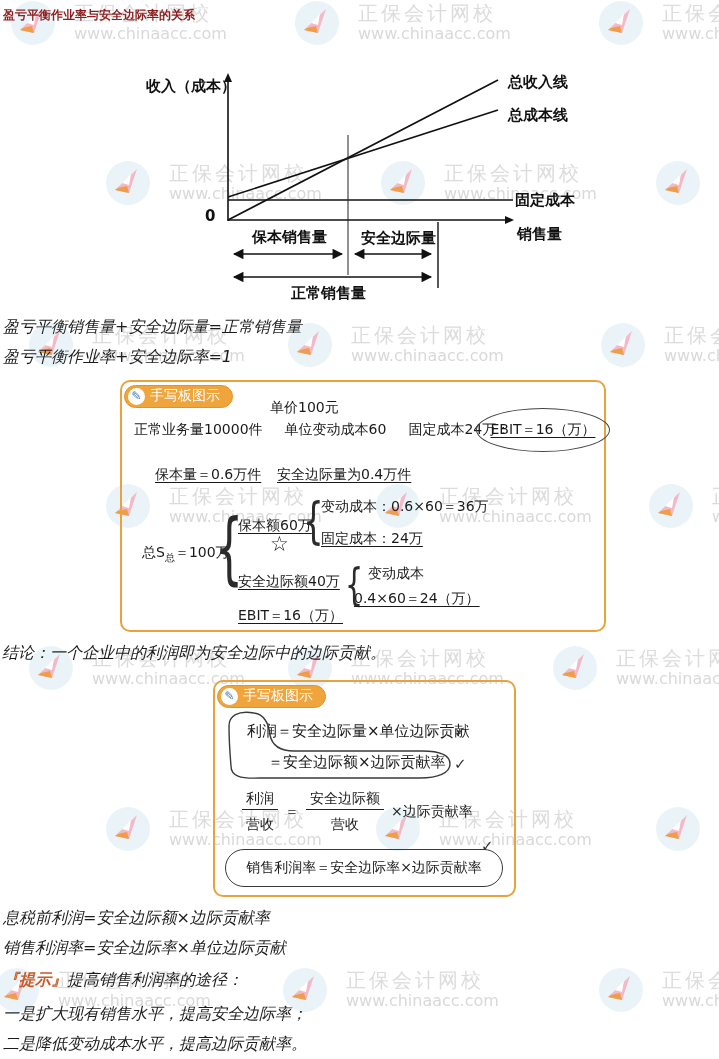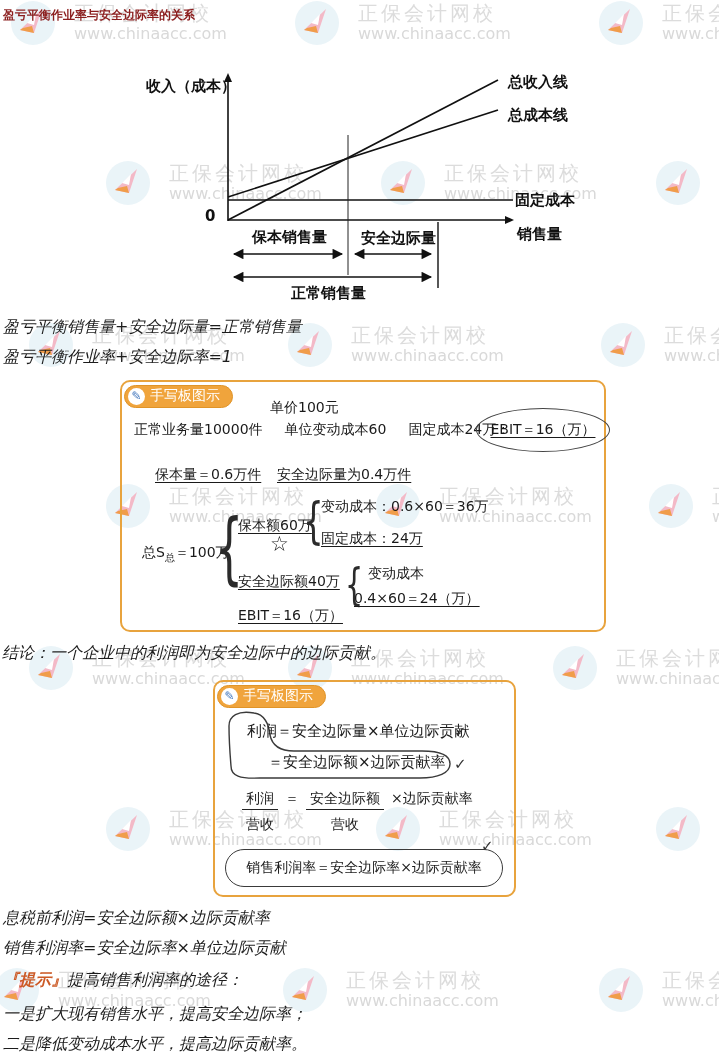--- a/index.html
+++ b/index.html
@@ -28,21 +28,21 @@
          padding:1px 12px 2px 3px;color:#fff;font-size:14px;white-space:nowrap;}
   .badge .pencil-circle{width:17px;height:17px;border-radius:50%;background:#fff;
          display:flex;align-items:center;justify-content:center;font-size:12px;color:#3f74bb;}
   .b-text{position:absolute;font-size:14px;white-space:nowrap;color:#1a1a1a;}
   .ul{text-decoration:underline;text-underline-offset:3px;}
   .brace{position:absolute;color:#2b2b2b;font-weight:normal;transform-origin:left center;}
   .ellipse{position:absolute;border:1.5px solid #444;border-radius:50%;
            display:flex;align-items:center;justify-content:center;}
   .oval{position:absolute;border:1.5px solid #3a3a3a;border-radius:19px;
         display:flex;align-items:center;justify-content:center;}
-  .frac-row{position:absolute;display:flex;align-items:flex-start;gap:7px;font-size:14px;white-space:nowrap;}
+  .frac-row{position:absolute;display:flex;align-items:center;gap:7px;font-size:14px;white-space:nowrap;}
   .frac{display:inline-flex;flex-direction:column;align-items:center;line-height:1.25;}
   .frac .num{border-bottom:1.4px solid #222;padding:0 4px 1px;}
   .frac .den{padding-top:6px;}
   .check{color:#333;font-size:15px;}
   .row-flex{position:absolute;display:flex;white-space:nowrap;font-size:14px;align-items:center;}
 </style>
 </head>
 <body>
 
 <div class="page">

